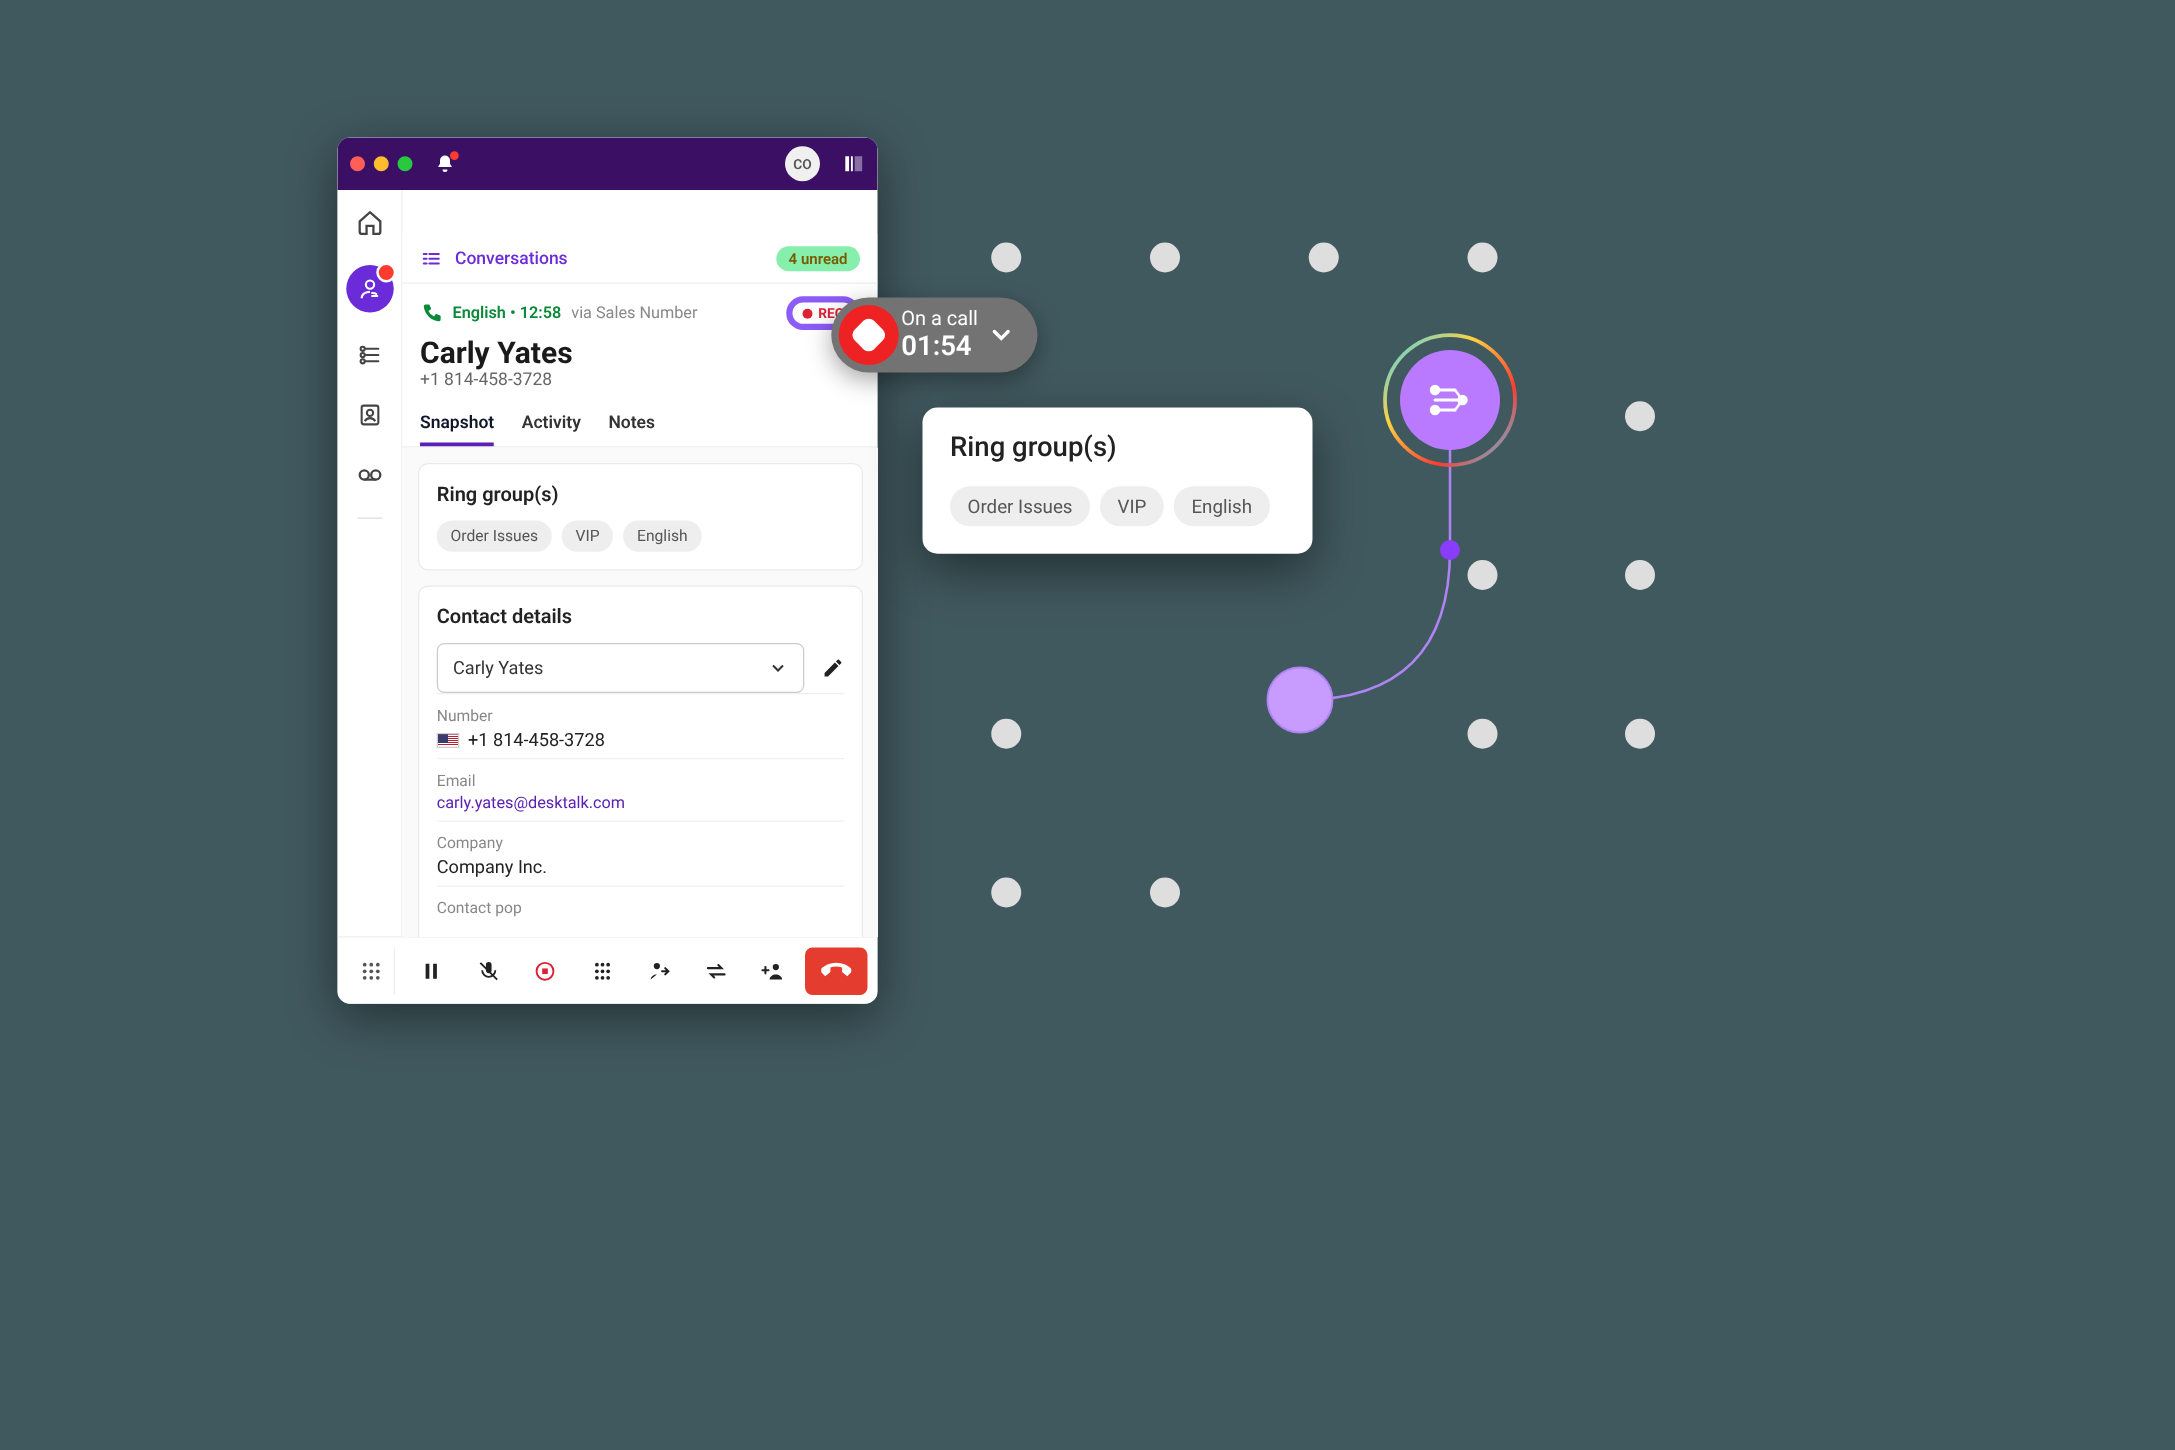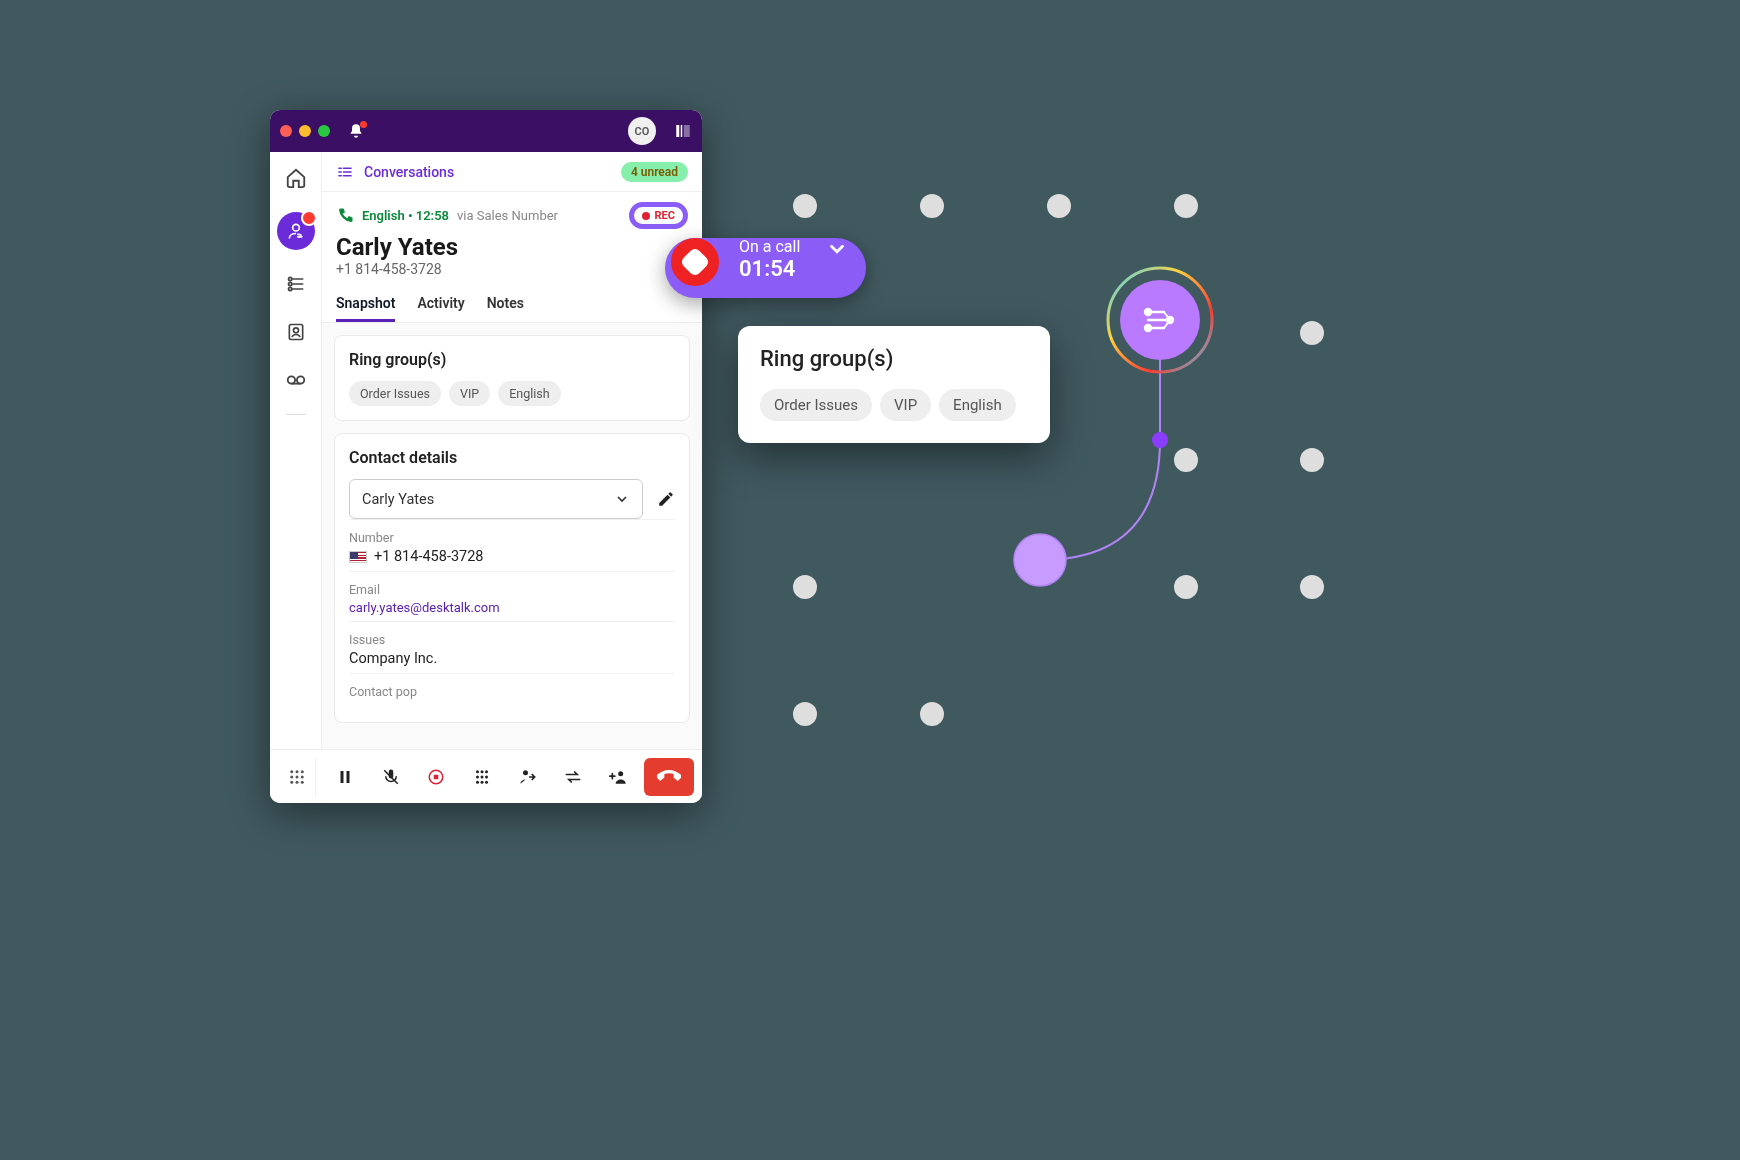--- a/index.html
+++ b/index.html
@@ -37,21 +37,21 @@
   .sidebar {
     width: 52px; background: #fff; border-right: 1px solid #eee;
     display: flex; flex-direction: column; align-items: center; padding-top: 12px; gap: 20px;
     flex-shrink: 0;
   }
   .side-ico { width: 28px; height: 28px; display:flex; align-items:center; justify-content:center; color:#444; cursor:pointer; }
   .side-badge { width: 38px; height: 38px; border-radius:50%; background:#6c2bd9; color:#fff; display:flex; align-items:center; justify-content:center; position:relative; }
   .side-badge::after { content:''; position:absolute; top:-2px; right:-2px; width:12px; height:12px; background:#ff3b30; border-radius:50%; border:2px solid #fff; }
   .side-divider { width:20px; height:1px; background:#ddd; }
 
-  .main { flex:1; display:flex; flex-direction:column; min-width:0; background:#fff; }
+  .main { flex:1; display:flex; flex-direction:column; min-width:0; background:#fff;margin-top:35px; }
   .convbar { height: 40px; display:flex; align-items:center; padding: 0 14px; gap:10px; border-bottom:1px solid #eee; }
   .conv-ico { color:#6c2bd9; }
   .conv-label { color:#6c2bd9; font-size: 14px; font-weight:500; }
   .unread-pill { margin-left:auto; background:#86efac; color:#7a5a00; font-size:12px; font-weight:600; padding:3px 10px; border-radius:12px; }
 
   .callrow { padding: 10px 14px 0 14px; display:flex; align-items:center; gap:8px; font-size:13px; }
   .phone-ico { color:#0b8a3a; }
   .talking { color:#0b8a3a; font-weight:600; }
   .via { color:#888; }
   .rec-pill { margin-left:auto; background:#fff; border:5px solid #8b5cf6; border-radius:14px; padding:2px 8px; display:flex; align-items:center; gap:5px; font-size:11px; font-weight:700; color:#d23; }
@@ -91,22 +91,22 @@
     background:#fff; flex-shrink:0;
   }
   .cbtn { flex:1; height:38px; display:flex; align-items:center; justify-content:center; color:#222; cursor:pointer; border-radius:6px;}
   .cbtn.rec { color:#d23; }
   .cbtn.hang { background:#e43d2f; color:#fff; width:50px; flex:none; }
   .appsbtn { width:38px; height:38px; display:flex; align-items:center; justify-content:center; color:#555; cursor:pointer; border-right:1px solid #eee; margin-right:4px;}
 
   
   .status-pill {
     position:absolute; left:665px; top:238px;
-    height:60px; background:#8b5cf6; border-radius:30px;
-    display:flex; align-items:flex-start; padding:0 18px 0 6px; gap:20px;
+    height:60px; background:#737373; border-radius:30px;
+    display:flex; align-items:center; padding:0 18px 0 6px; gap:2px;
     box-shadow:0 6px 20px rgba(0,0,0,.35);
   }
   .status-ico {
     width:48px; height:48px; border-radius:50%; background:#e22; position:relative;
     display:flex; align-items:center; justify-content:center;
   }
   .status-ico::before { content:''; width:22px; height:22px; background:#fff; border-radius:6px; transform: rotate(45deg);}
   .status-text { color:#fff; line-height:1.15;}
   .status-text .l1 { font-size:16px; }
   .status-text .l2 { font-size:22px; font-weight:600; }
@@ -306,21 +306,21 @@
             <div class="fval">
                 <span class="flag"></span>
                 <span>+1 814-458-3728</span>
               </div>
           </div>
           <div class="field">
             <div class="flabel">Email</div>
             <div class="fval link">carly.yates@desktalk.com</div>
           </div>
           <div class="field">
-            <div class="flabel">Issues</div>
+            <div class="flabel">Company</div>
             <div class="fval">Company Inc.</div>
           </div>
           <div class="field">
             <div class="flabel">Contact pop</div>
           </div>
         </div>
       </div>
 
     </div>
   </div>

